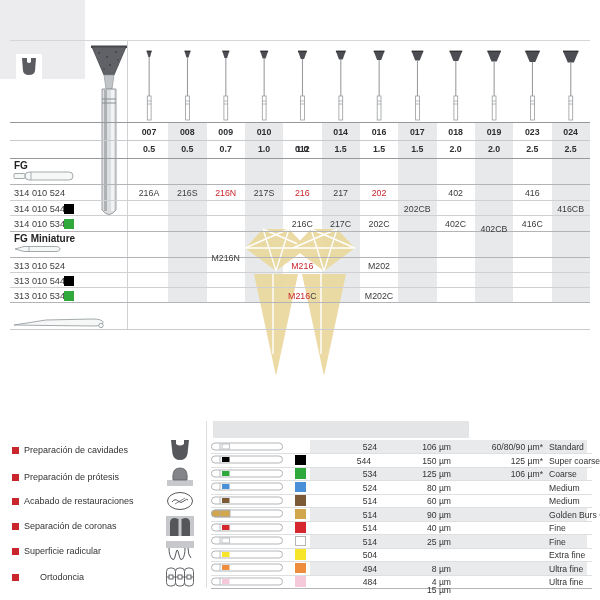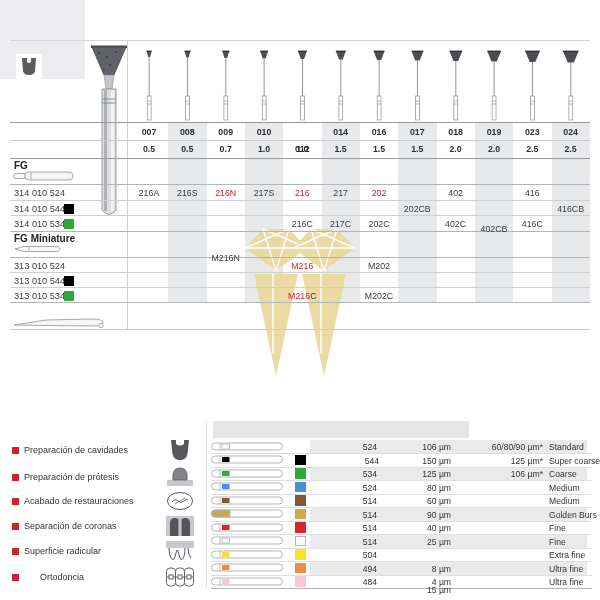--- a/index.html
+++ b/index.html
@@ -356,21 +356,21 @@
       <div class="gcell ra" style="left: 250px; top: 27px; width: 86px;">60/80/90 µm*</div>
       <div class="gcell" style="left: 342px; top: 27px;">Standard</div>
       <div style="position: absolute; left: 4px; top: 39px; width: 74px; height: 11px; z-index: 5;">
         <svg width="74" height="11" viewBox="0 0 74 11">
           <rect x="0.5" y="2" width="71" height="7" rx="3.5" fill="none" stroke="#aaadb0" stroke-width="0.9"></rect>
           <line x1="9" y1="2" x2="9" y2="9" stroke="#aaadb0" stroke-width="0.8"></line>
           <rect x="11" y="3" width="7.5" height="5" fill="#000000"></rect>
         </svg>
       </div>
       <div style="position: absolute; left: 88px; top: 39.5px; width: 10.5px; height: 10.5px; background: rgb(0, 0, 0); z-index: 5;"></div>
-      <div class="gcell ra" style="left: 112px; top: 40.5px; width: 60px; text-align: right;">544</div>
+      <div class="gcell ra" style="left: 104px; top: 40.5px; width: 60px; text-align: right;">544</div>
       <div class="gcell ra" style="left: 178px; top: 40.5px; width: 66px;">150 µm</div>
       <div class="gcell ra" style="left: 250px; top: 40.5px; width: 86px;">125 µm*</div>
       <div class="gcell" style="left: 342px; top: 40.5px;">Super coarse</div>
       <div class="hline" style="left: 4px; top: 38px; width: 381px; background: rgb(222, 223, 225);"></div>
       <div style="position: absolute; left: 4px; top: 52.5px; width: 74px; height: 11px; z-index: 5;">
         <svg width="74" height="11" viewBox="0 0 74 11">
           <rect x="0.5" y="2" width="71" height="7" rx="3.5" fill="none" stroke="#aaadb0" stroke-width="0.9"></rect>
           <line x1="9" y1="2" x2="9" y2="9" stroke="#aaadb0" stroke-width="0.8"></line>
           <rect x="11" y="3" width="7.5" height="5" fill="#2fa83c"></rect>
         </svg>

